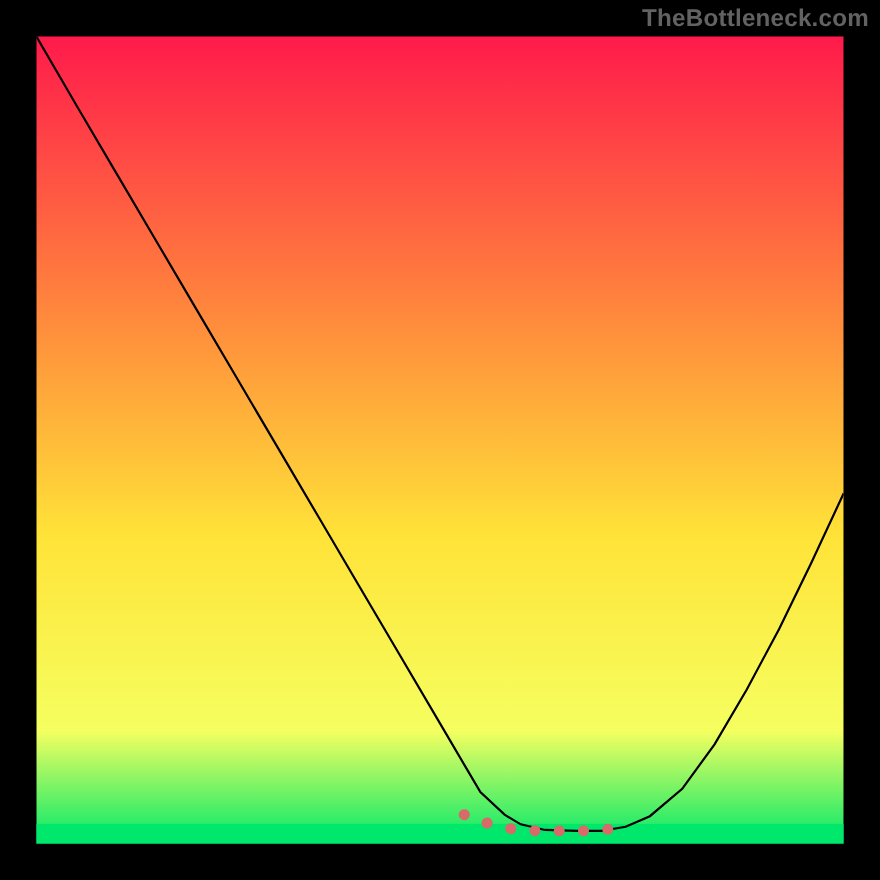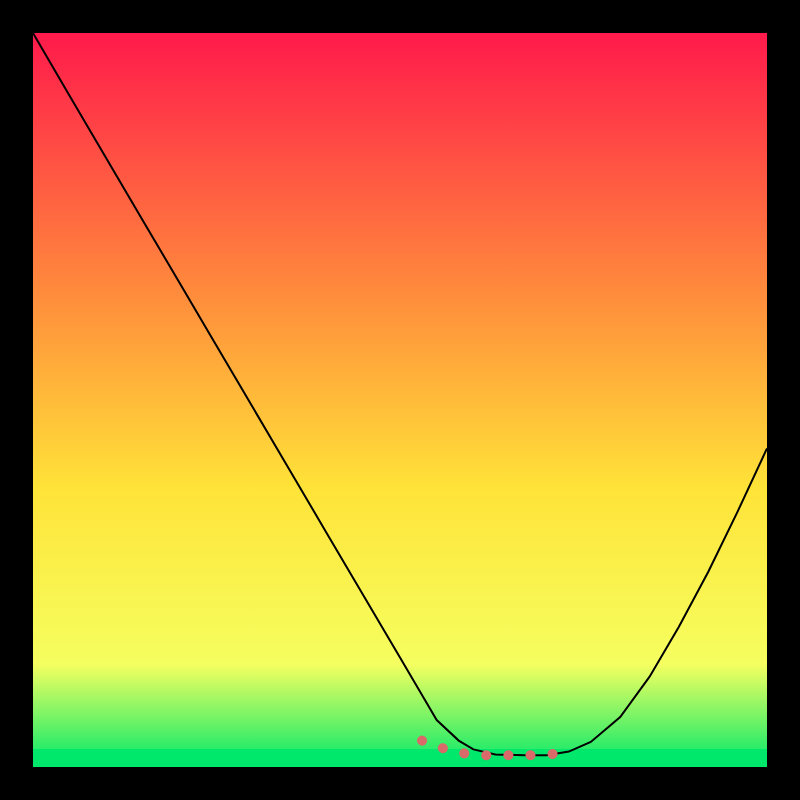--- a/index.html
+++ b/index.html
@@ -30,20 +30,21 @@
   .plot svg {
     display: block;
     width: 734px;
     height: 734px;
   }
 </style>
 </head>
 <body>
 
 <div class="outer">
+  <div class="watermark">TheBottleneck.com</div>
   <div class="plot">
     <svg viewBox="0 0 734 734">
       <defs>
         <linearGradient id="bg-grad" x1="0" y1="0" x2="0" y2="1">
           <stop id="g0" offset="0%" stop-color="#ff1a4b"></stop>
           <stop id="g1" offset="35%" stop-color="#ff8a3c"></stop>
           <stop id="g2" offset="62%" stop-color="#ffe338"></stop>
           <stop id="g3" offset="86%" stop-color="#f5ff60"></stop>
           <stop id="g4" offset="100%" stop-color="#00e86b"></stop>
         </linearGradient>

